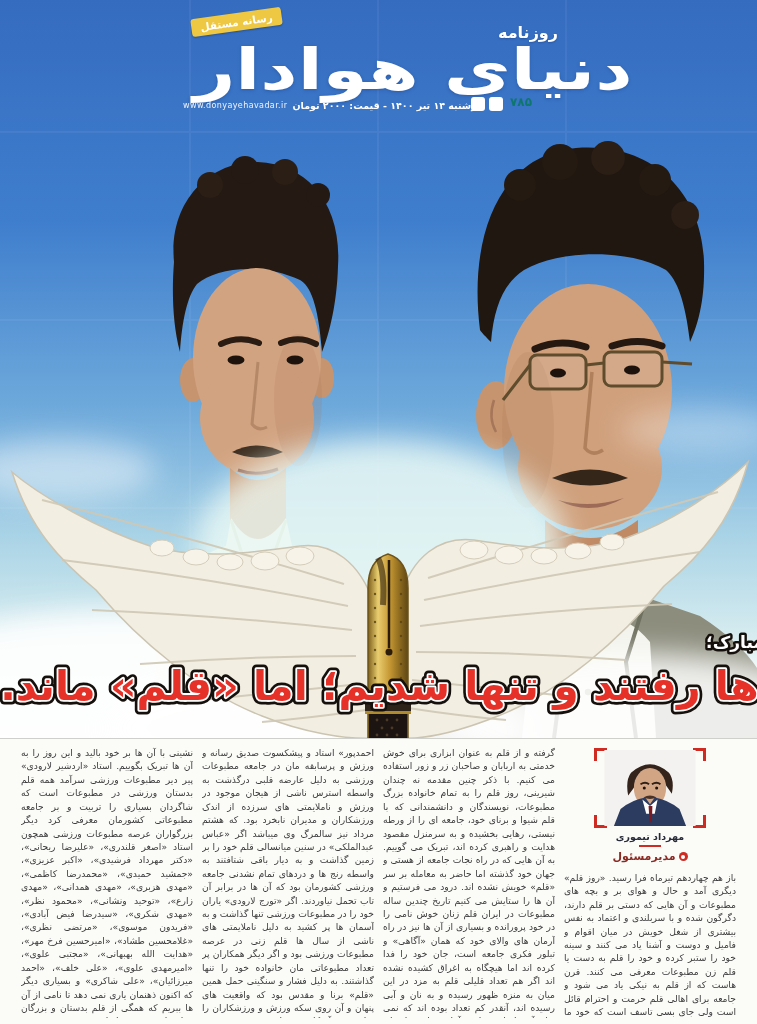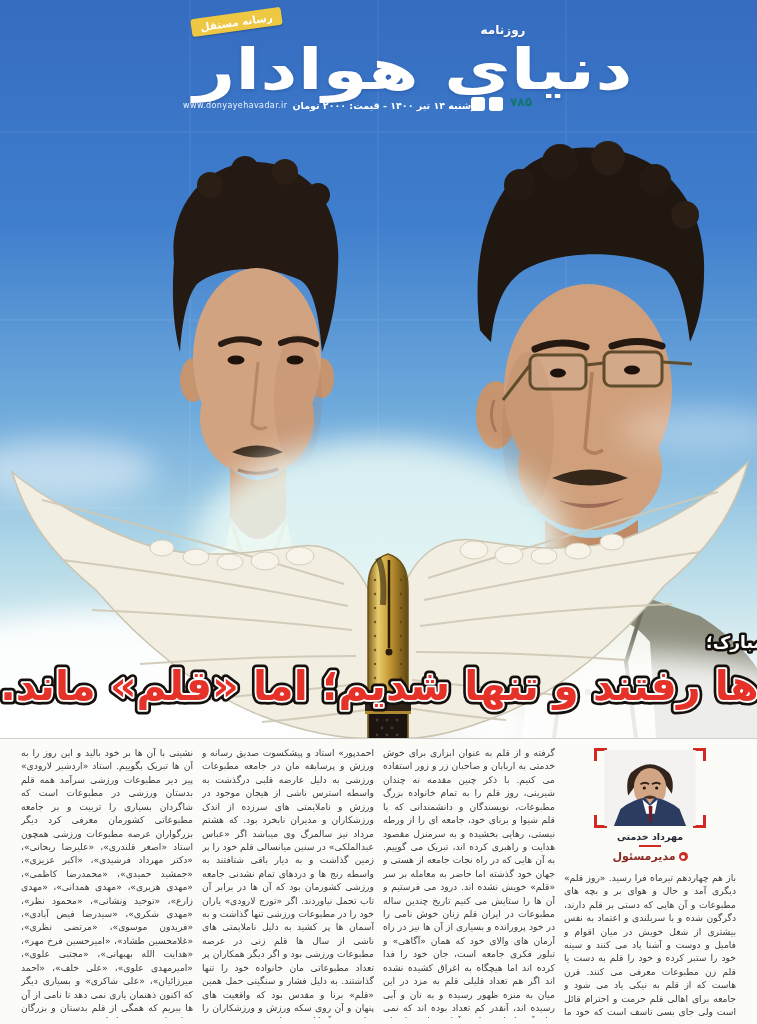--- a/index.html
+++ b/index.html
@@ -13,22 +13,22 @@
   .scene{position:absolute;top:0;left:0;width:757px;height:738px;}
   
   .masthead{
     position:absolute;top:28px;left:118px;width:590px;height:84px;
     line-height:84px;text-align:center;color:#fff;font-weight:bold;
     font-size:56px;letter-spacing:1px;direction:rtl;
     transform:scaleX(1.30);transform-origin:center;
     text-shadow:0 1px 3px rgba(20,50,110,.35);white-space:nowrap;
   }
   .paper-type{
-    position:absolute;top:23px;left:448px;width:110px;text-align:center;
-    color:#fff;font-size:12px;font-weight:bold;direction:rtl;
+    position:absolute;top:23px;left:448px;width:110px;text-align:right;
+    color:#fff;font-size:16px;font-weight:bold;direction:rtl;
     text-shadow:0 1px 2px rgba(20,50,110,.4);
   }
   .ribbon{
     position:absolute;top:13px;left:191px;padding:3px 9px;
     background:#eec843;border-radius:3px;transform:rotate(-8deg);
     color:#fff;font-weight:bold;font-size:10.5px;direction:rtl;
     box-shadow:0 1px 2px rgba(0,0,0,.25);white-space:nowrap;
   }
   .site-url{
     position:absolute;top:101px;left:183px;
@@ -307,21 +307,21 @@
               <path d="M38,36 Q43,33 47,36" stroke="#2e2018" stroke-width="2" fill="none"></path>
               <path d="M50,36 Q55,33 59,36" stroke="#2e2018" stroke-width="2" fill="none"></path>
               <circle cx="42" cy="40" r="1.6" fill="#1d130c"></circle>
                 <circle cx="55" cy="40" r="1.6" fill="#1d130c"></circle>
               <path d="M41,50 Q48,46 55,50 Q48,53 41,50 Z" fill="#4a3226"></path>
               <path d="M10,80 L17,62 Q30,52 43,50 L48,57 L53,50 Q66,52 79,62 L86,80 Z" fill="#2c3c60"></path>
               <path d="M40,52 L48,59 L56,52 L53,67 L44,67 Z" fill="#ffffff"></path>
               <path d="M46.5,59 L50.5,59 L50,76 L47.5,76 Z" fill="#7a1a22"></path>
             </svg>
           </div>
-          <div class="author-name">مهرداد خدمتی</div>
+          <div class="author-name">مهرداد تیموری</div>
           <div class="author-role">
             <span class="role-icon"></span>
             <span>مدیرمسئول</span>
           </div>
         </div>
         <p>باز هم چهاردهم تیرماه فرا رسید. «روز قلم» دیگری آمد و حال و هوای بر و بچه های مطبوعات و آن هایی که دستی بر قلم دارند، دگرگون شده و با سربلندی و اعتماد به نفس بیشتری از شغل خویش در میان اقوام و فامیل و دوست و آشنا یاد می کنند و سینه خود را ستبر کرده و خود را قلم به دست یا قلم زن مطبوعات معرفی می کنند. قرن هاست که از قلم به نیکی یاد می شود و جامعه برای اهالی قلم حرمت و احترام قائل است ولی جای بسی تاسف است که خود ما در بعضی اوقات شان و منزلت «قلم» را از یاد برده و با مدیحه سرایی و چاپلوسی، موقعیت خود را به عنوان یک نویسنده و روزنامه نگار که می تواند با رعایت عدل و انصاف و بیان واقعیات جامعه را در مسیر صحیح و تکامل قرار دهد، نادیده</p>
       </div>
 
       <div class="col">
         <p>گرفته و از قلم به عنوان ابزاری برای خوش خدمتی به اربابان و صاحبان زر و زور استفاده می کنیم. با ذکر چنین مقدمه نه چندان شیرینی، روز قلم را به تمام خانواده بزرگ مطبوعات، نویسندگان و دانشمندانی که با قلم شیوا و برنای خود، جامعه ای را از ورطه نیستی، رهایی بخشیده و به سرمنزل مقصود هدایت و راهبری کرده اند، تبریک می گوییم. به آن هایی که در راه نجات جامعه از هستی و جهان خود گذشته اما حاضر به معامله بر سر «قلم» خویش نشده اند. درود می فرستیم و آن ها را ستایش می کنیم تاریخ چندین ساله مطبوعات در ایران قلم زنان خوش نامی را در خود پرورانده و بسیاری از آن ها نیز در راه آرمان های والای خود که همان «آگاهی» و تبلور فکری جامعه است، جان خود را فدا کرده اند اما هیچگاه به اغراق کشیده نشده اند اگر هم تعداد قلیلی قلم به مزد در این میان به منزه ظهور رسیده و به نان و آبی رسیده اند، آنقدر کم تعداد بوده اند که نمی توان آن ها را در جامعه آماری مان قرار داد. ورزش ایران نیز از این قلم زنان و نویسندگان خوش فکر و صاحب سبک بسیار دیده و در خود پرورانده است. روزنامه نگارانی که با حداقل ها ساخته و در سرما و گرما دست از اطلاع رسانی و آگاه سازی جامعه برنداشته که جان خود را هم نثار ورزش و ورزشدوستان کرده اند. اگر زنده یاد «ناصر</p>

